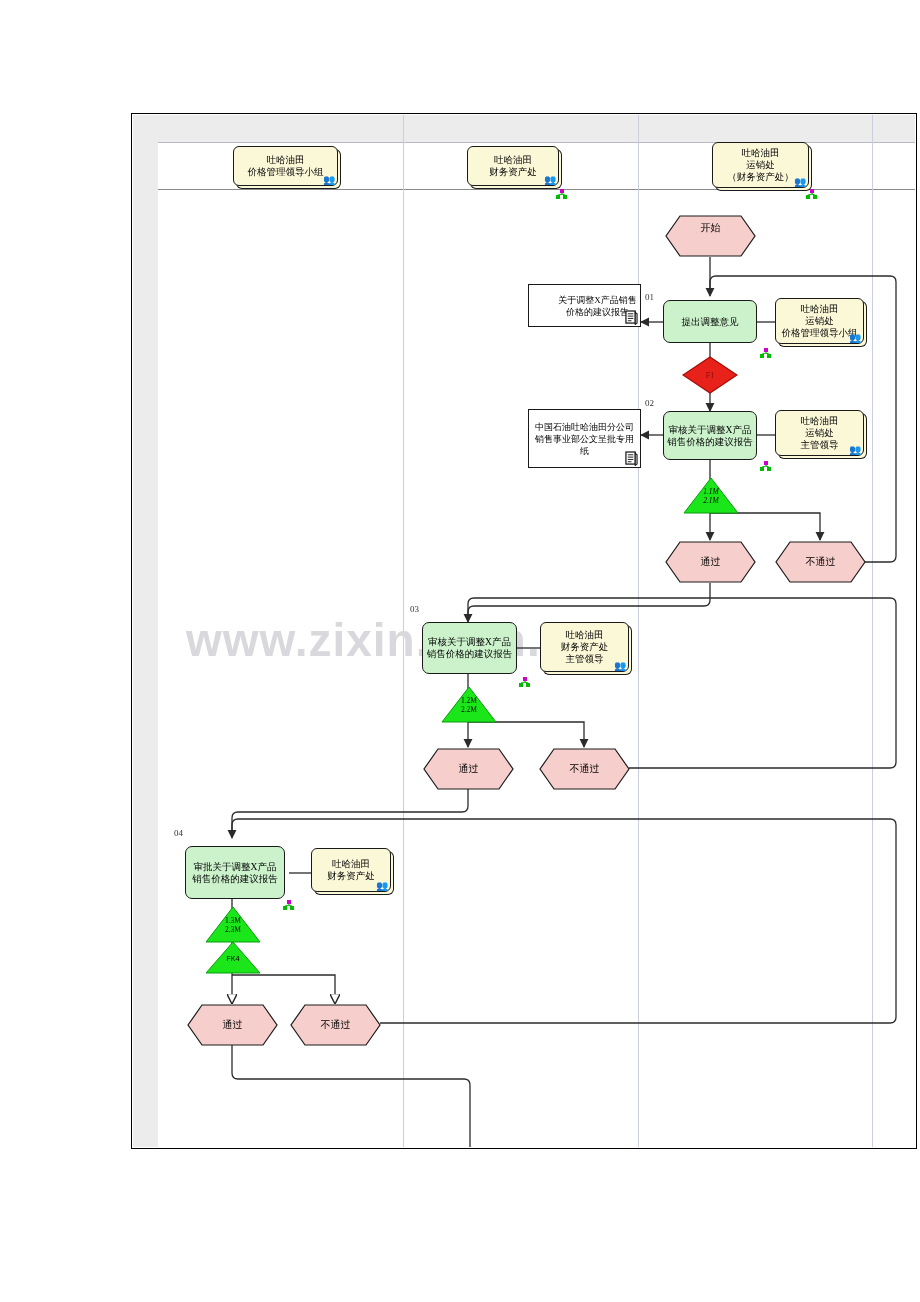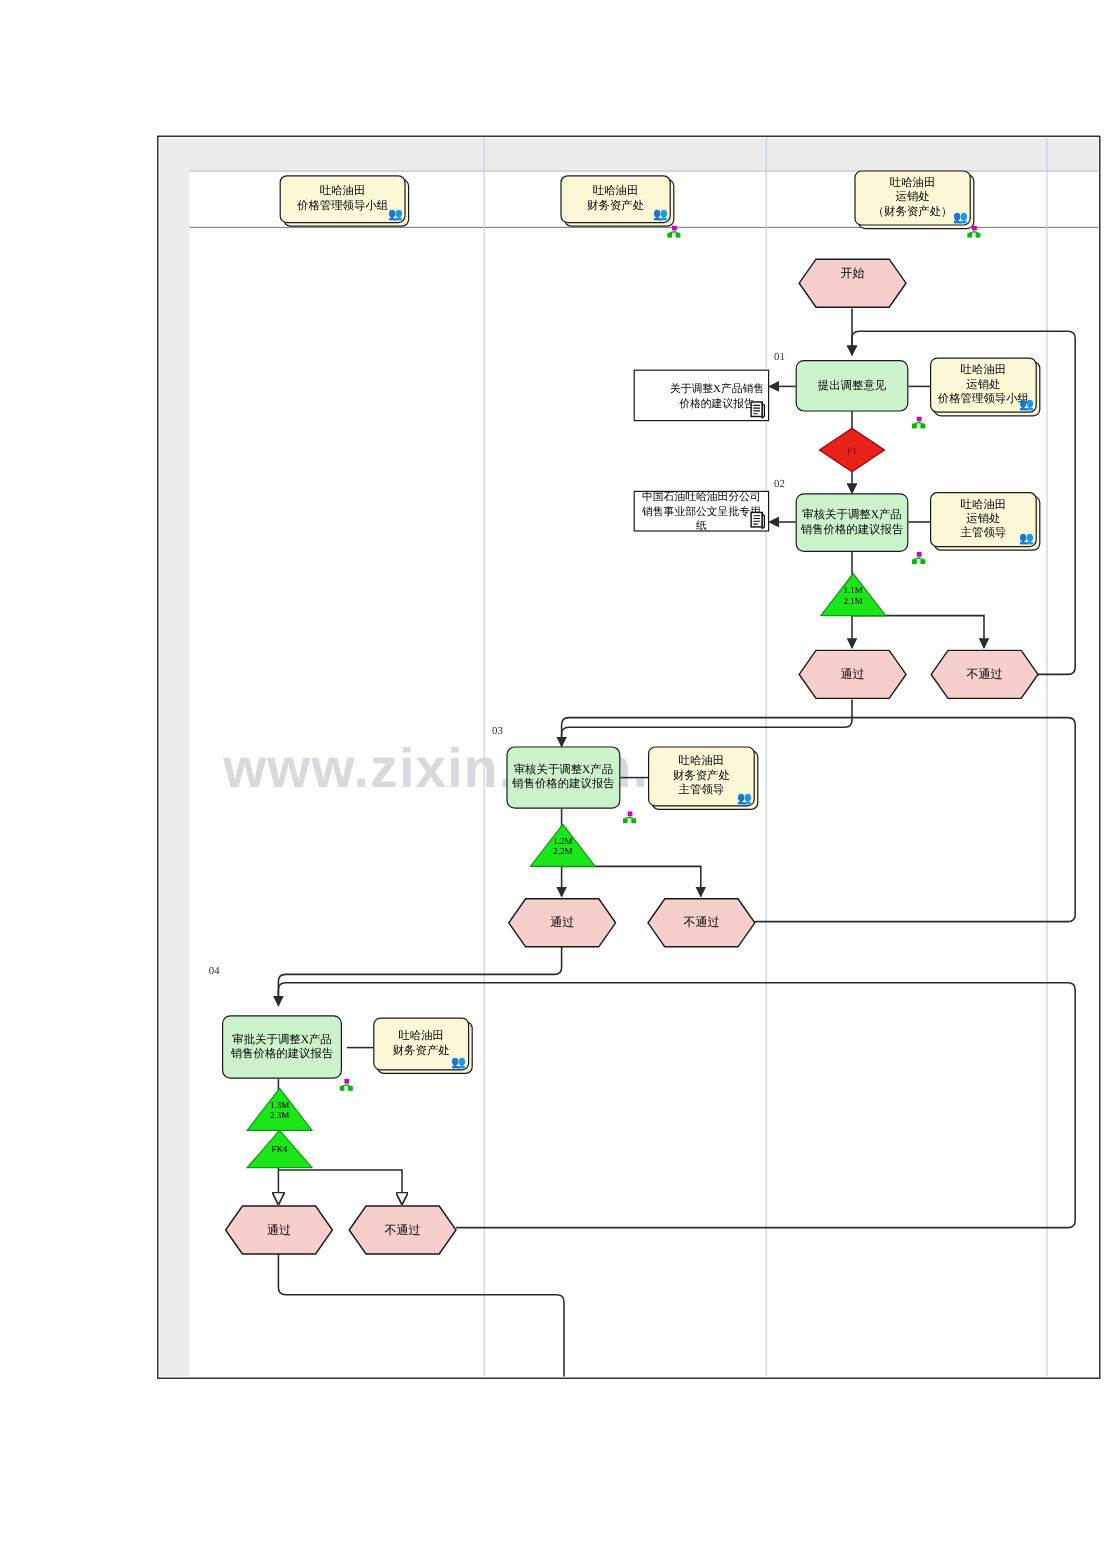--- a/index.html
+++ b/index.html
@@ -168,21 +168,21 @@
   <svg width="91" height="42" viewBox="0 0 91 42">
       <polygon points="15,1 76,1 90,21 76,41 15,41 1,21" fill="#f6cecb" stroke="#1a1a1a" stroke-width="1.2"></polygon>
     </svg>
   <span>开始</span>
 </div>
 
 <div class="stepno" style="left:645px;top:292px;">01</div>
 <div class="proc" style="left:663px;top:300px;width:94px;height:43px;">
   <span>提出调整意见</span>
 </div>
-<div class="doc" style="left:528px;top:308px;width:113px;height:43px;padding-left:28px;">
+<div class="doc" style="left:528px;top:284px;width:113px;height:43px;padding-left:28px;">
   <span>关于调整X产品销售价格的建议报告</span>
   <svg class="dicon" viewBox="0 0 14 16">
       <rect x="1" y="1" width="10" height="13" fill="#fff" stroke="#111" stroke-width="1.3"></rect>
       <path d="M3 4h6M3 6.5h6M3 9h6M3 11.5h4" stroke="#111" stroke-width="1"></path>
       <path d="M11 2.5l2 1.5v10l-2 1.5z" fill="#ddd" stroke="#111" stroke-width="1.1"></path>
     </svg>
 </div>
 <div class="org" style="left:775px;top:298px;width:89px;height:46px;flex-direction:column;">
   <span>吐哈油田</span>
   <span>运销处</span>
@@ -202,21 +202,21 @@
   <svg width="56" height="38" viewBox="0 0 56 38">
       <polygon points="28,1 55,19 28,37 1,19" fill="#e8211a" stroke="#a00d08" stroke-width="1.2"></polygon>
     </svg>
   <span>F1</span>
 </div>
 
 <div class="stepno" style="left:645px;top:398px;">02</div>
 <div class="proc" style="left:663px;top:411px;width:94px;height:49px;">
   <span>审核关于调整X产品销售价格的建议报告</span>
 </div>
-<div class="doc" style="left:528px;top:409px;width:113px;height:34px;">
+<div class="doc" style="left:528px;top:409px;width:113px;height:59px;">
   <span>中国石油吐哈油田分公司销售事业部公文呈批专用纸</span>
   <svg class="dicon" viewBox="0 0 14 16">
       <rect x="1" y="1" width="10" height="13" fill="#fff" stroke="#111" stroke-width="1.3"></rect>
       <path d="M3 4h6M3 6.5h6M3 9h6M3 11.5h4" stroke="#111" stroke-width="1"></path>
       <path d="M11 2.5l2 1.5v10l-2 1.5z" fill="#ddd" stroke="#111" stroke-width="1.1"></path>
     </svg>
 </div>
 <div class="org" style="left:775px;top:410px;width:89px;height:46px;flex-direction:column;">
   <span>吐哈油田</span>
   <span>运销处</span>
@@ -225,21 +225,21 @@
 </div>
 <div class="conn-badge" style="left:760px;top:458px;">
   <svg width="12" height="11" viewBox="0 0 12 11">
       <rect x="4" y="0" width="4" height="4" fill="#cc00cc"></rect>
       <rect x="0" y="6" width="4" height="4" fill="#00bb00"></rect>
       <rect x="7" y="6" width="4" height="4" fill="#00bb00"></rect>
       <path d="M6 4 L6 6 M2 6 L6 5 M9 6 L6 5" stroke="#00bb00" stroke-width="1" fill="none"></path>
     </svg>
 </div>
 
-<div class="tri" style="left:683px;top:477px;width:56px;height:37px;">
+<div class="tri" style="left:683px;top:477px;width:56px;height:37px;font-style:italic;">
   <svg width="56" height="37" viewBox="0 0 56 37">
       <polygon points="28,1 55,36 1,36" fill="#1ae61a" stroke="#0a9c0a" stroke-width="1"></polygon>
     </svg>
   <span>1.1M
 2.1M</span>
 </div>
 
 <div class="hexwrap" style="left:665px;top:541px;width:91px;height:42px;">
   <svg width="91" height="42" viewBox="0 0 91 42">
       <polygon points="15,1 76,1 90,21 76,41 15,41 1,21" fill="#f6cecb" stroke="#1a1a1a" stroke-width="1.2"></polygon>
@@ -284,21 +284,21 @@
     </svg>
   <span>通过</span>
 </div>
 <div class="hexwrap" style="left:539px;top:748px;width:91px;height:42px;">
   <svg width="91" height="42" viewBox="0 0 91 42">
       <polygon points="15,1 76,1 90,21 76,41 15,41 1,21" fill="#f6cecb" stroke="#1a1a1a" stroke-width="1.2"></polygon>
     </svg>
   <span>不通过</span>
 </div>
 
-<div class="stepno" style="left:174px;top:804px;">04</div>
+<div class="stepno" style="left:174px;top:828px;">04</div>
 <div class="proc" style="left:185px;top:846px;width:100px;height:53px;">
   <span>审批关于调整X产品销售价格的建议报告</span>
 </div>
 <div class="org" style="left:311px;top:848px;width:80px;height:44px;flex-direction:column;">
   <span>吐哈油田</span>
   <span>财务资产处</span>
   <span class="people">👥</span>
 </div>
 <div class="conn-badge" style="left:283px;top:897px;">
   <svg width="12" height="11" viewBox="0 0 12 11">

